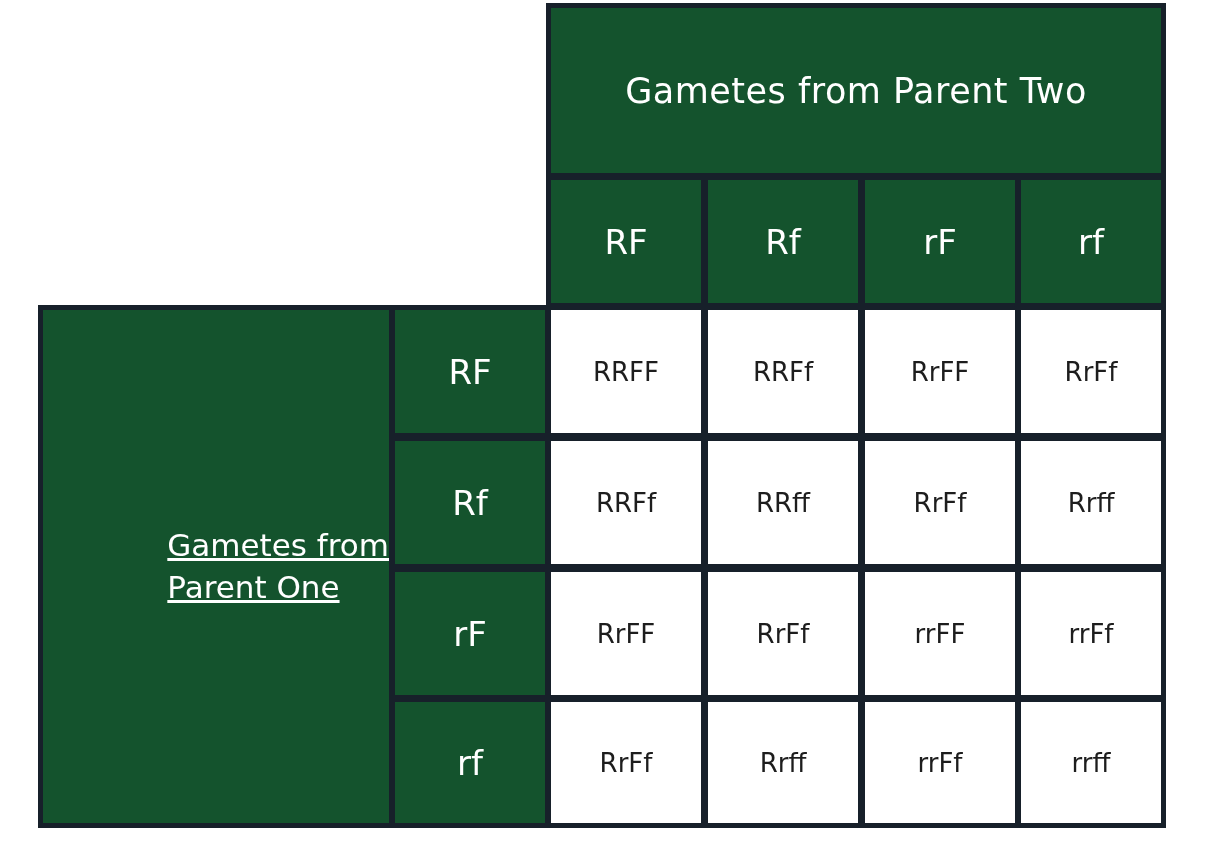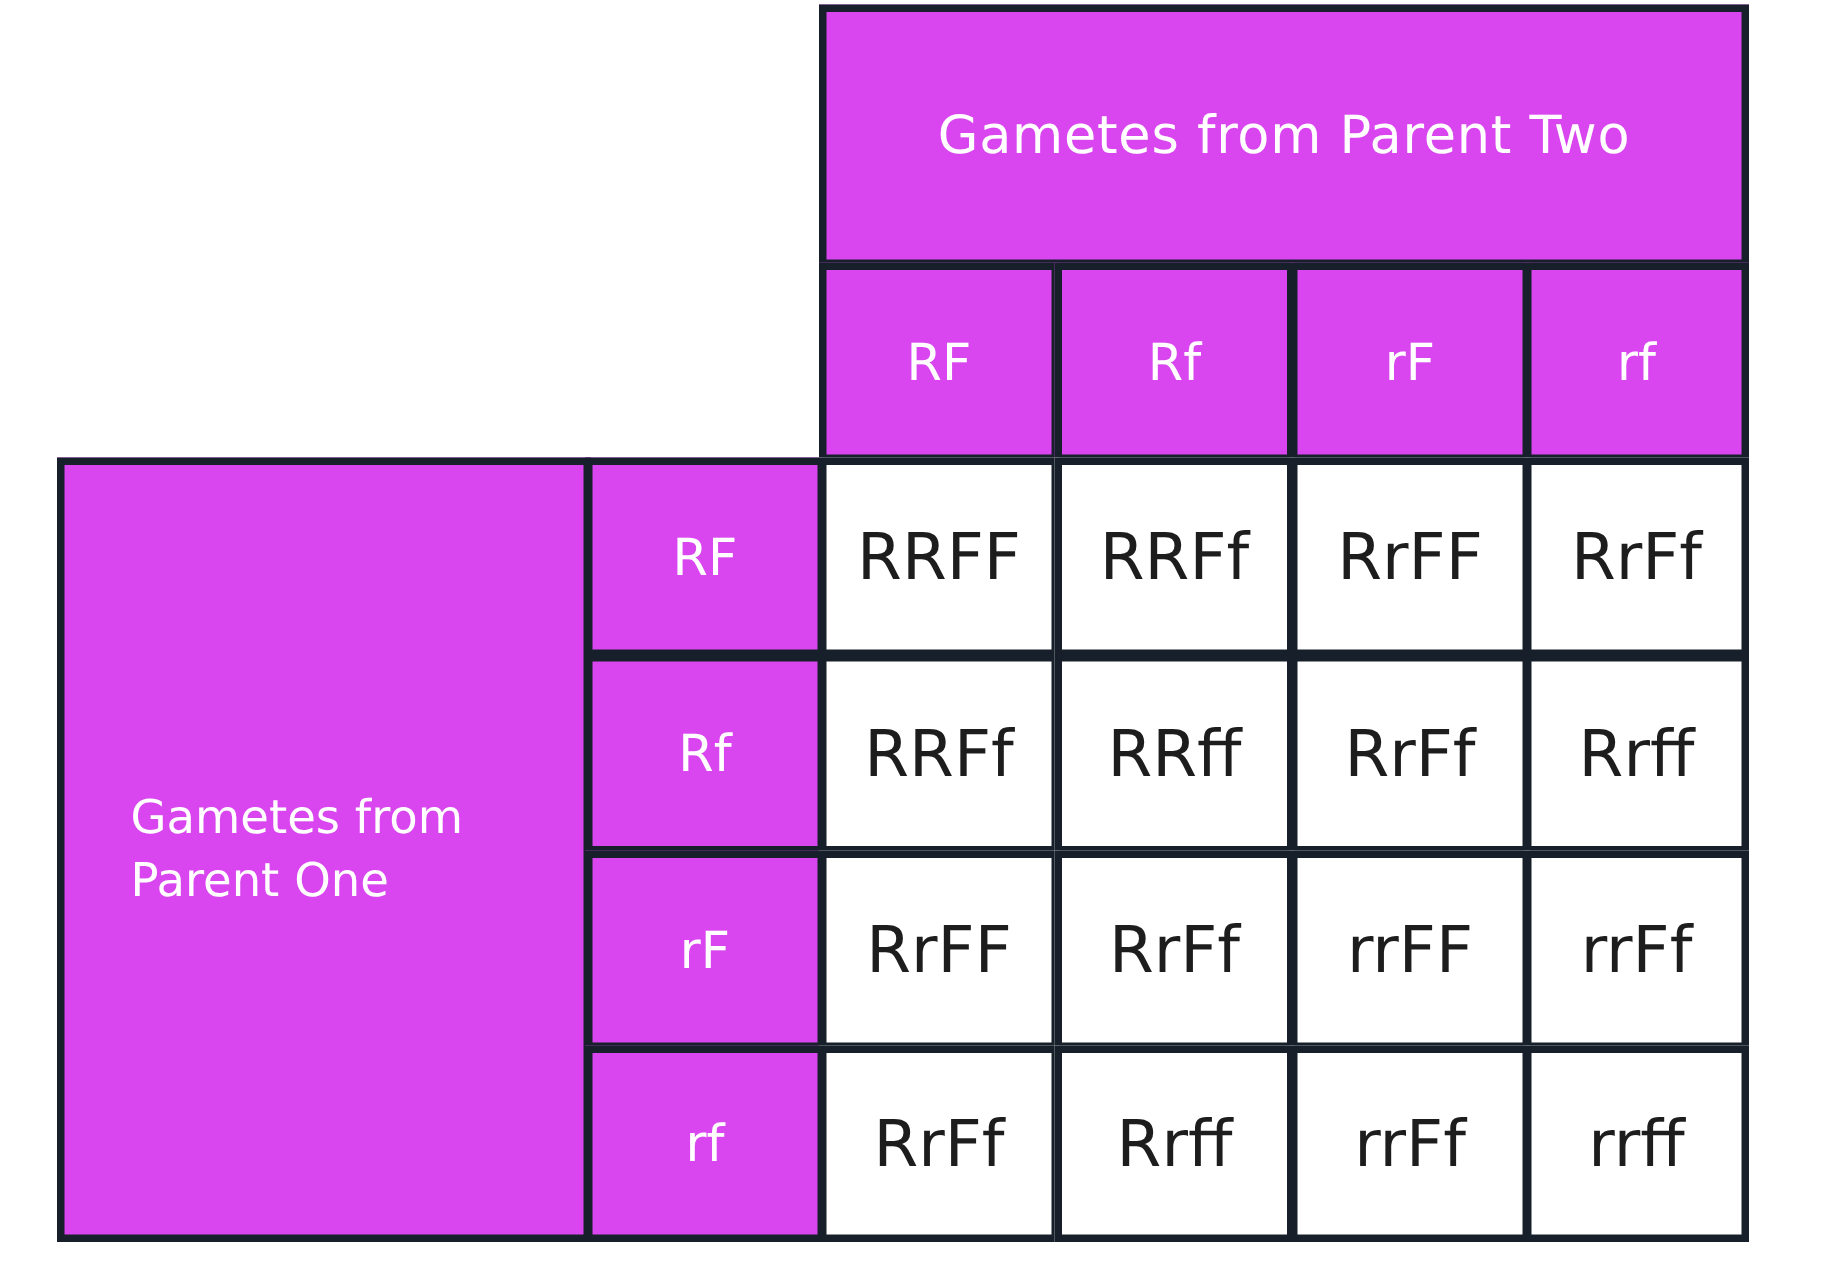--- a/index.html
+++ b/index.html
@@ -27,21 +27,21 @@
   .blk {
     position: absolute;
     box-sizing: border-box;
     border: 5px solid #17202a;
     display: flex;
     align-items: center;
     justify-content: center;
     text-align: center;
   }
   .blue {
-    background: #d946ef;
+    background: #14532d;
     color: #ffffff;
   }
   .white {
     background: #ffffff;
     color: #1d1d1d;
   }
 
   
   #parent-two-title {
     left: 546px;
@@ -67,23 +67,24 @@
   .col-head.c3 { left: 1016px; width: 150px; }
 
   
   #parent-one-title {
     left: 38px;
     top: 305px;
     width: 356px;
     height: 523px;
     font-size: 31px;
     line-height: 1.35;
-    justify-content: flex-start;
+    justify-content: flex-end;
     text-align: left;
     padding: 0 0 0 44px;
+    text-decoration: underline;
   }
   #parent-one-title .ptext {
     display: block;
     white-space: pre-line;
   }
 
   
   .row-head {
     left: 390px;
     width: 160px;
@@ -93,21 +94,21 @@
   }
   .row-head.r0 { top: 305px; }
   .row-head.r1 { top: 436px; }
   .row-head.r2 { top: 567px; }
   .row-head.r3 { top: 697px; height: 131px; }
 
   
   .cell {
     width: 160px;
     height: 133px;
-    font-size: 43px;
+    font-size: 26px;
     font-weight: 400;
   }
   .cell.c0 { left: 546px; }
   .cell.c1 { left: 703px; }
   .cell.c2 { left: 860px; }
   .cell.c3 { left: 1016px; width: 150px; }
   .cell.r0 { top: 305px; }
   .cell.r1 { top: 436px; }
   .cell.r2 { top: 567px; }
   .cell.r3 { top: 697px; height: 131px; }

